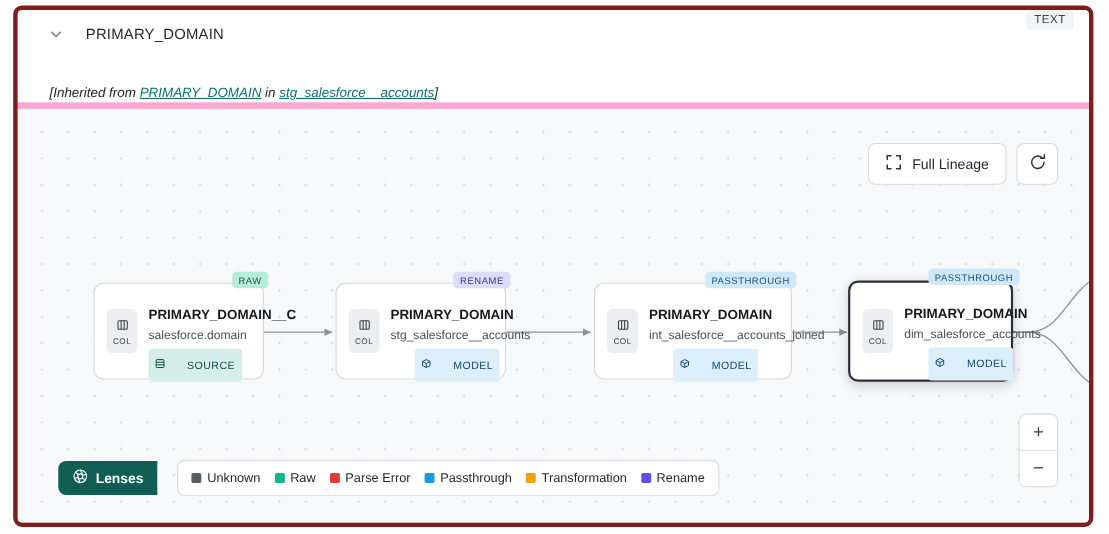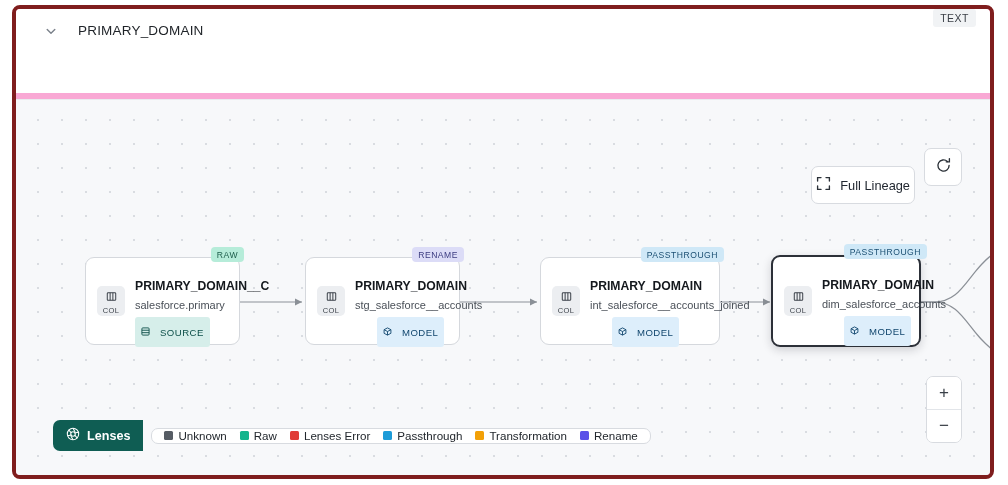--- a/index.html
+++ b/index.html
@@ -53,43 +53,43 @@
     border-top:1px solid #e9ebee;
   }
 
   
   .tb{position:absolute;display:flex;align-items:center;gap:9px;right:34px;top:30px;}
   .btn{
     background:#ffffff;border:1px solid #d8dbe0;border-radius:7px;
     height:38px;display:flex;align-items:center;justify-content:center;
     box-sizing:border-box;color:#222831;font-size:12.8px;
   }
-  .btn-lineage{padding:0 4px;gap:9px;margin-top:36px;}
+  .btn-lineage{padding:0 15px;gap:9px;}
   .btn-refresh{width:38px;}
   .ico{display:block;}
 
   
   .node{
     position:absolute;background:#ffffff;border:1px solid #d5d8dd;
     border-radius:9px;box-sizing:border-box;
   }
   .node.sel{border:2px solid #2c3038;box-shadow:0 3px 10px rgba(20,24,31,.18);}
   .node-inner{position:relative;height:100%;}
   .col-chip{
     position:absolute;left:11px;top:50%;transform:translateY(-50%);
-    width:28px;height:30px;background:#eceef1;border-radius:5px;
+    width:28px;height:40px;background:#eceef1;border-radius:5px;
     display:flex;flex-direction:column;align-items:center;justify-content:center;
     gap:1px;color:#3d434b;
   }
   .col-chip .col-lbl{font-size:7.5px;letter-spacing:.4px;line-height:1;}
   .n-title{position:absolute;left:49px;top:21px;font-size:12.2px;color:#14181d;white-space:nowrap;font-weight:bold;}
   .n-sub{position:absolute;left:49px;top:41px;font-size:11px;color:#4a5058;white-space:nowrap;}
   .kind{
     position:absolute;left:49px;top:59px;height:16px;border-radius:3px;
-    display:inline-flex;align-items:center;gap:10px;padding:15px 6px;
+    display:inline-flex;align-items:center;gap:20px;padding:15px 6px;
     font-size:9.6px;letter-spacing:.45px;box-sizing:border-box;
   }
   .kind-source{background:#d6eeea;color:#0d4f49;}
   .kind-model{background:#ddeefb;color:#11466e;margin-left:22px;}
   .tag{
     position:absolute;top:-11px;height:15px;border-radius:4px;
     display:flex;align-items:center;padding:0 6px;
     font-size:8.6px;letter-spacing:.5px;box-sizing:border-box;
   }
   .tag-raw{background:#b6ecd9;color:#1d5e4b;}
@@ -104,53 +104,56 @@
     position:absolute;right:34px;bottom:40px;width:34px;
     background:#fff;border:1px solid #d8dbe0;border-radius:7px;overflow:hidden;
   }
   .zoomctl div{
     height:32px;display:flex;align-items:center;justify-content:center;
     font-size:17px;color:#3a4048;background:#fff;
   }
   .zoomctl div:first-child{border-bottom:1px solid #e2e5e9;}
 
   
-  .bottom{position:absolute;left:37px;bottom:32px;display:flex;align-items:center;gap:8px;}
+  .bottom{position:absolute;left:37px;bottom:32px;display:flex;align-items:center;gap:18px;}
   .grp{display:flex;align-items:center;}
   .lenses{
     background:#0f5d53;color:#fff;height:31px;display:flex;align-items:center;gap:7px;
     padding:0 13px;border-radius:7px 0 0 7px;font-size:12.6px;font-weight:bold;
   }
   .evolution{
     background:#fff;border:1px solid #d8dbe0;border-left:none;height:31px;
     display:flex;align-items:center;gap:8px;padding:0 11px 0 12px;
     border-radius:0 7px 7px 0;font-size:12.6px;color:#262b31;box-sizing:border-box;
   }
   .legend{
-    background:#fff;border:1px solid #d8dbe0;border-radius:7px;height:16px;
+    background:#fff;border:1px solid #d8dbe0;border-radius:7px;height:33px;
     display:flex;align-items:center;gap:13px;padding:0 12px;box-sizing:border-box;
   }
   .lg{display:flex;align-items:center;gap:5px;font-size:11.6px;color:#22272d;}
   .sw{width:9px;height:9px;border-radius:1.5px;display:block;}
 </style>
 </head>
 <body>
 
 <div class="card">
 
   <div class="hdr">
     <span class="chev">
       <svg width="14" height="14" viewBox="0 0 14 14" fill="none" stroke="#7b828b" stroke-width="1.4" stroke-linecap="round" stroke-linejoin="round">
           <path d="M3.2 5.4 L7 9.2 L10.8 5.4"></path>
         </svg>
     </span>
     <div class="hdr-title">PRIMARY_DOMAIN</div>
     <div class="type-badge">TEXT</div>
 
 
+    <div class="inherit">
+      <span>[Inherited from </span><a href="#">PRIMARY_DOMAIN</a><span> in </span><a href="#">stg_salesforce__accounts</a><span>]</span>
+    </div>
   </div>
 
   <div class="canvas">
 
     <svg class="edges">
       <g stroke="#8b9097" stroke-width="1.2" fill="none">
         <path d="M224,202 L286,202"></path>
         <path d="M444,202 L521,202"></path>
         <path d="M704,202 L754,202"></path>
         <path d="M904,202 L918,202 C948,202 952,170 980,152"></path>
@@ -191,21 +194,21 @@
         <div class="col-chip">
           <span>
             <svg width="11" height="11" viewBox="0 0 12 12" fill="none" stroke="#3d434b" stroke-width="1.1">
               <rect x="1.4" y="1.8" width="9.2" height="8.4" rx="1"></rect>
                 <path d="M4.5 1.8 V10.2 M7.5 1.8 V10.2"></path>
               </svg>
           </span>
           <span class="col-lbl">COL</span>
         </div>
         <div class="n-title">PRIMARY_DOMAIN__C</div>
-        <div class="n-sub">salesforce.primary</div>
+        <div class="n-sub">salesforce.domain</div>
         <div class="kind kind-source">
           <span>
             <svg width="9" height="9" viewBox="0 0 10 10" fill="none" stroke="#0d4f49" stroke-width="1">
               <rect x="1" y="1" width="8" height="8" rx="1"></rect>
                 <path d="M1 3.6 H9 M1 6.3 H9"></path>
               </svg>
           </span>
           <span>SOURCE</span>
         </div>
       </div>
@@ -312,21 +315,21 @@
         <div class="lg">
           <i class="sw" style="background:#565c64"></i>
           <span>Unknown</span>
         </div>
         <div class="lg">
           <i class="sw" style="background:#12b48c"></i>
           <span>Raw</span>
         </div>
         <div class="lg">
           <i class="sw" style="background:#e03c36"></i>
-          <span>Lenses Error</span>
+          <span>Parse Error</span>
         </div>
         <div class="lg">
           <i class="sw" style="background:#1d9bd8"></i>
           <span>Passthrough</span>
         </div>
         <div class="lg">
           <i class="sw" style="background:#f2a007"></i>
           <span>Transformation</span>
         </div>
         <div class="lg">

